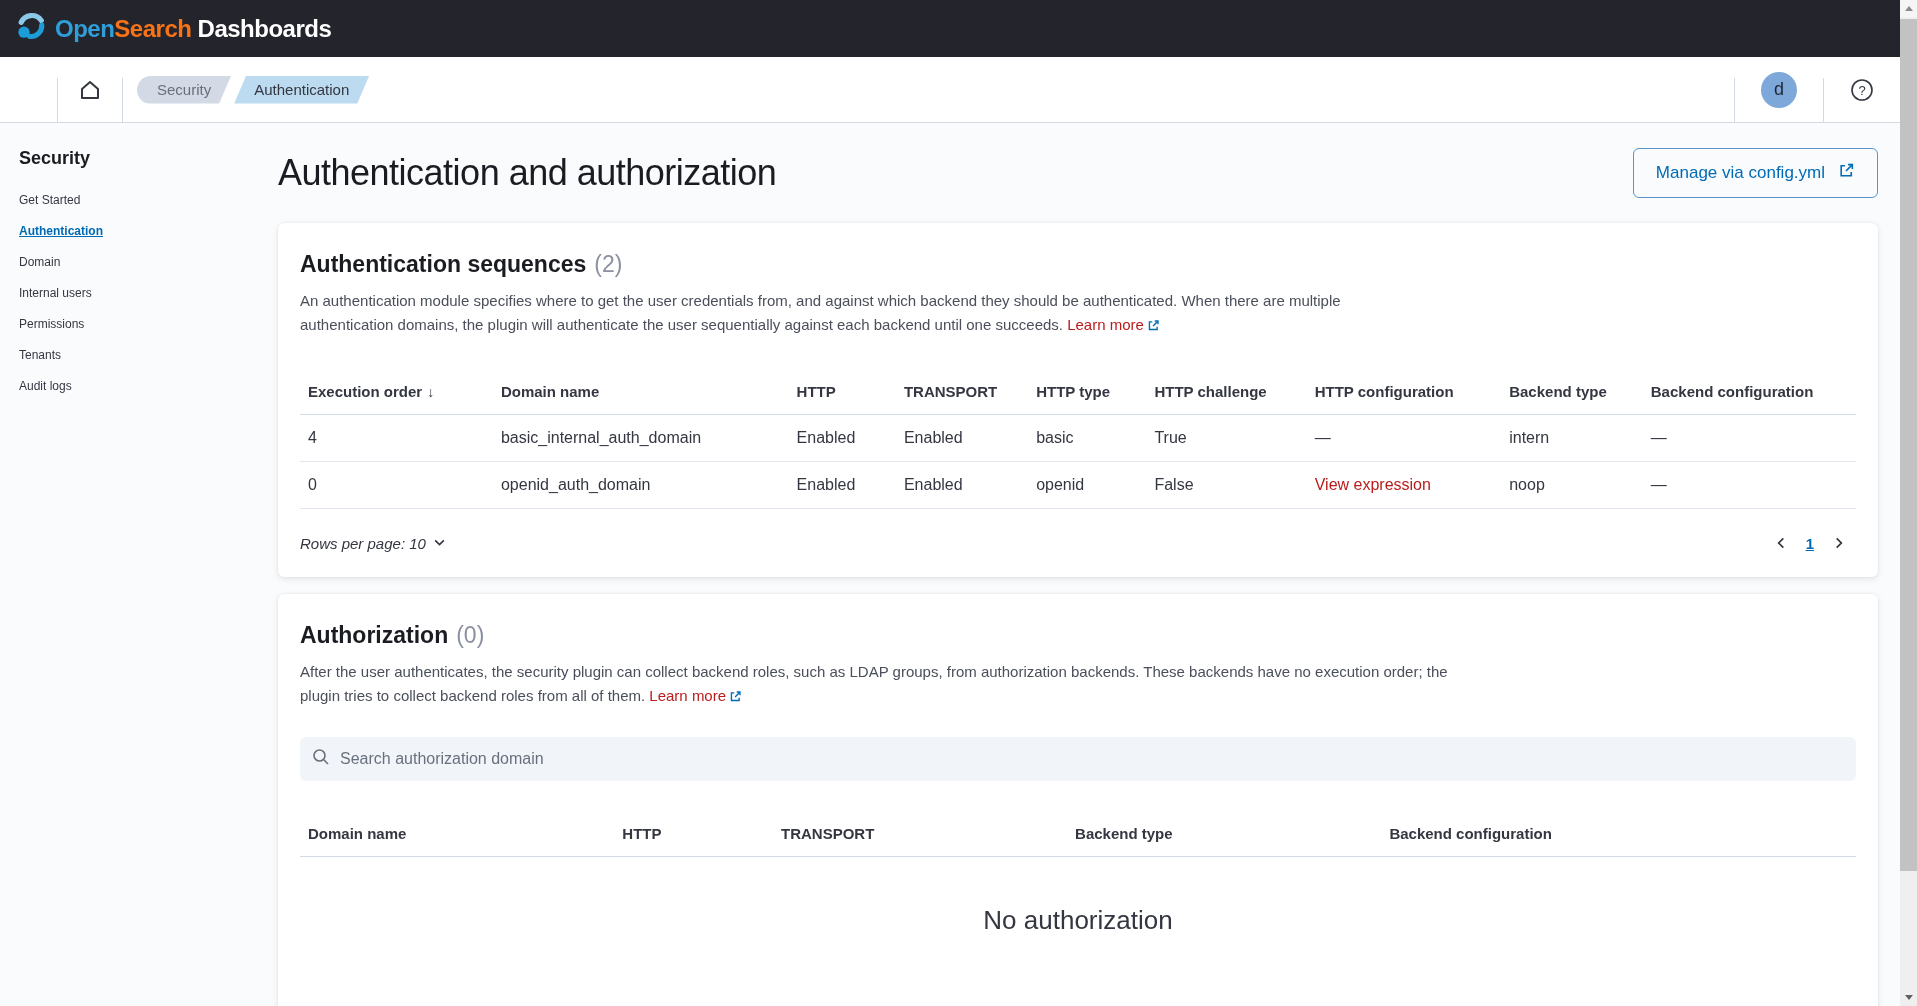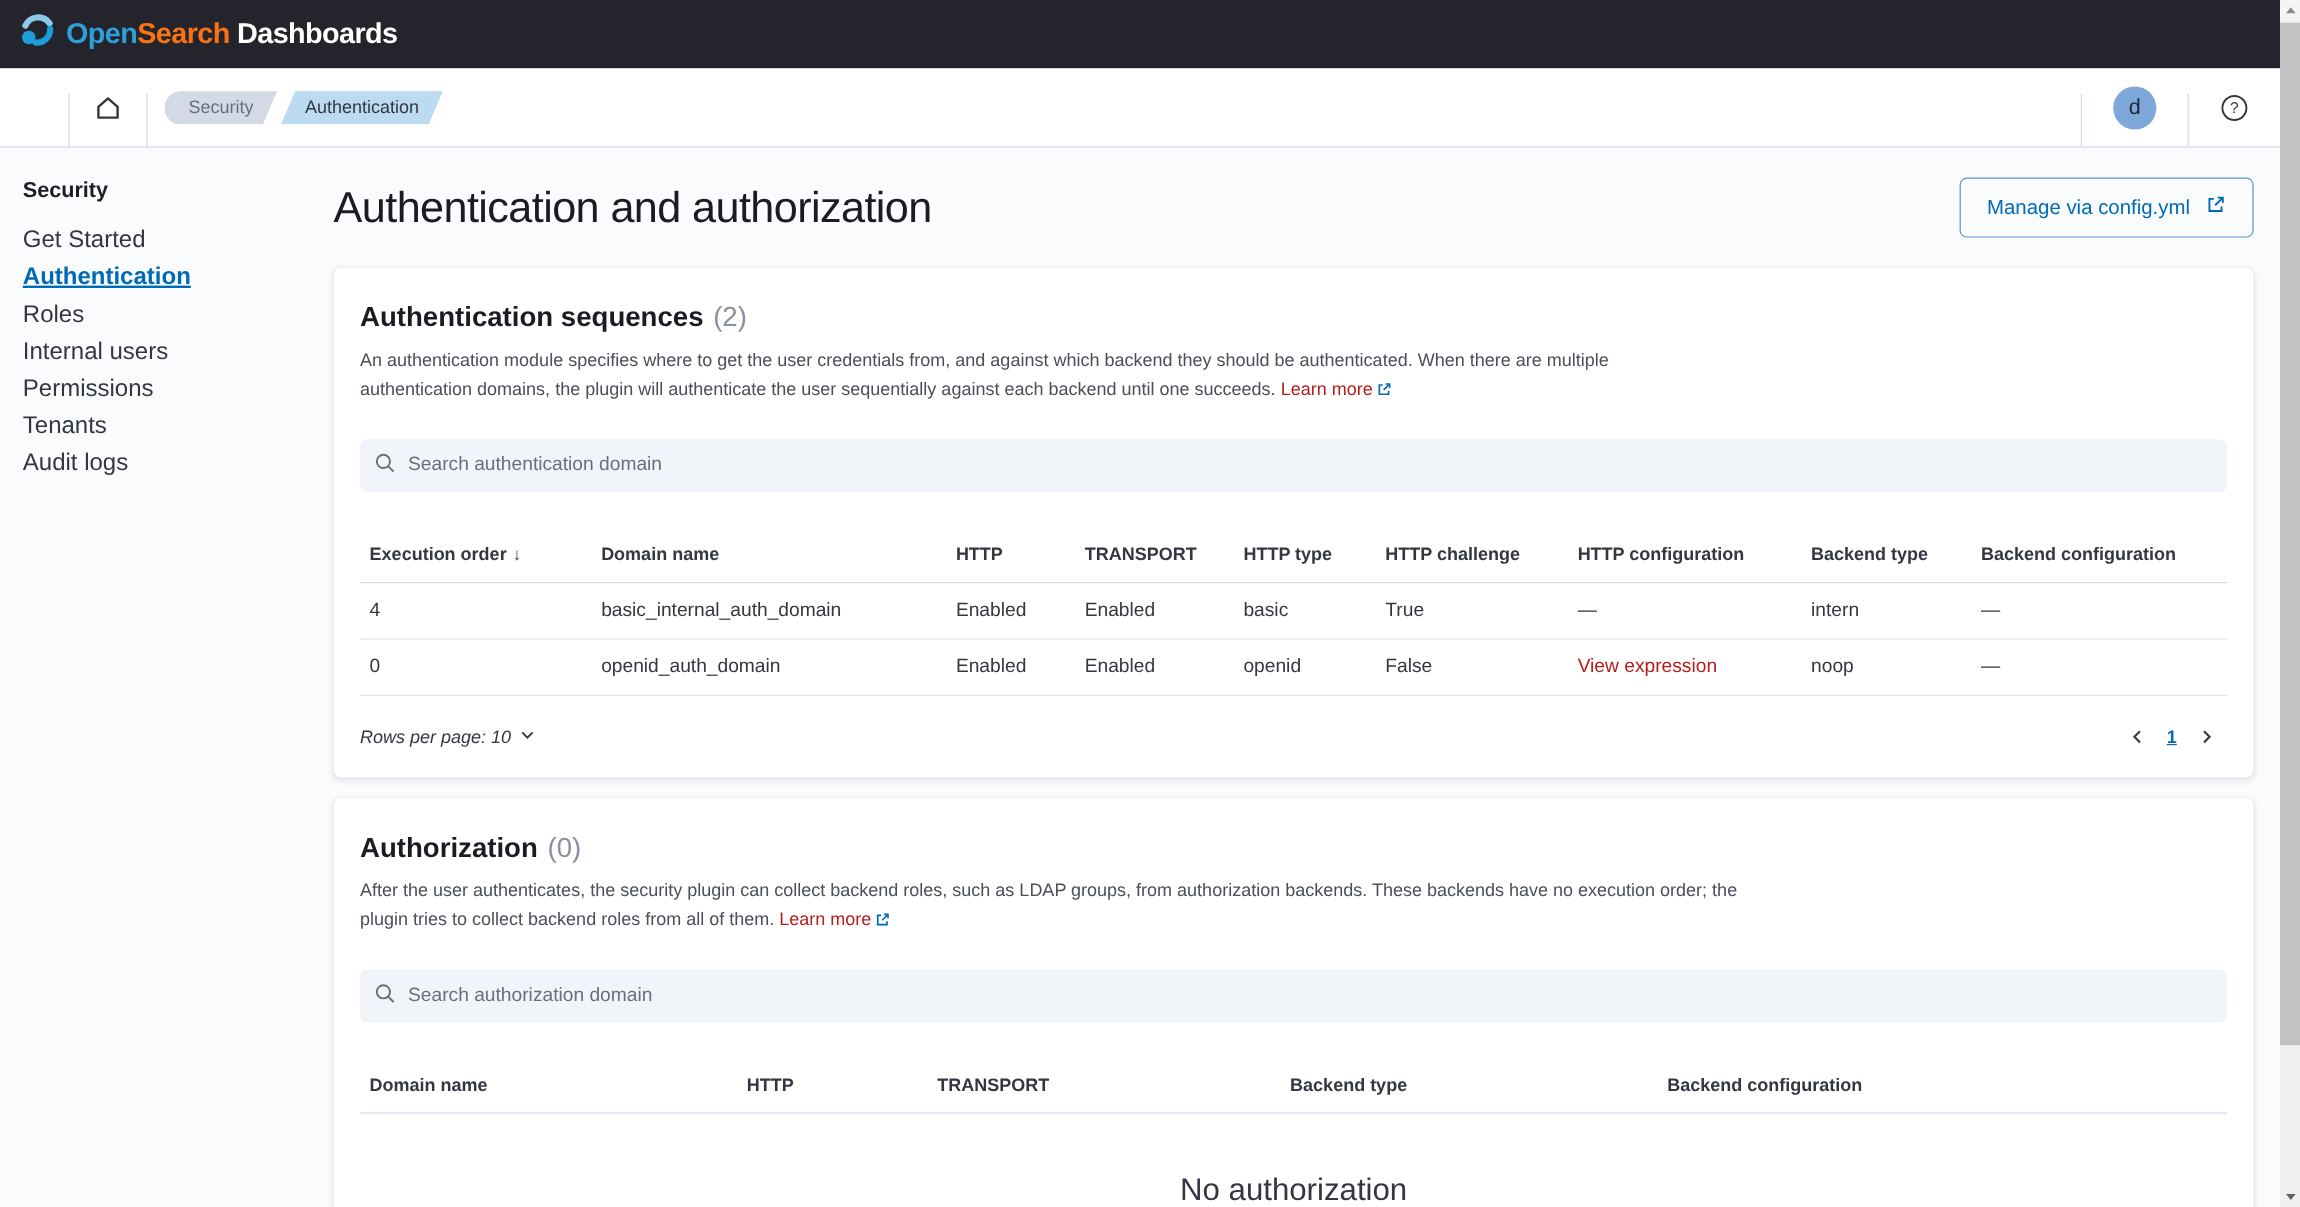--- a/index.html
+++ b/index.html
@@ -49,21 +49,21 @@
     width:36px; height:36px; border-radius:50%; background:#7EA8DA;
     color:#1D2733; font-size:18px; display:flex; align-items:center; justify-content:center;
     margin:0 26px; cursor:pointer;
   }
   .help-btn { margin:0 26px; }
 
   
   .page { display:flex; height:883px; }
   .sidebar { width:278px; padding:25px 10px 0 19px; flex-shrink:0; }
   .sidebar-title { font-size:18px; font-weight:700; color:#1A1C21; margin-bottom:16px; }
-  .side-item { display:block; font-size:20px; color:#343741; line-height:31px; cursor:pointer; text-decoration:none; }
+  .side-item { display:block; font-size:12px; color:#343741; line-height:31px; cursor:pointer; text-decoration:none; }
   .side-item.active { color:#006BB4; font-weight:700; text-decoration:underline; }
 
   .main { flex:1; padding:25px 22px 0 0; }
   .title-row { display:flex; align-items:center; justify-content:space-between; margin-bottom:25px; }
   .page-title { font-size:36px; font-weight:300; color:#1A1C21; letter-spacing:-0.5px; }
   .manage-btn {
     display:flex; align-items:center; gap:10px;
     border:1px solid #5A94CB; border-radius:6px; background:transparent;
     color:#006BB4; font-size:17px; font-weight:500; font-family:inherit;
     padding:0 22px; height:50px; cursor:pointer;
@@ -182,21 +182,21 @@
       </div>
     </div>
   </nav>
 
   <div class="page">
 
     <aside class="sidebar">
       <div class="sidebar-title">Security</div>
       <a class="side-item">Get Started</a>
       <a class="side-item active">Authentication</a>
-      <a class="side-item">Roles</a>
+      <a class="side-item">Domain</a>
       <a class="side-item">Internal users</a>
       <a class="side-item">Permissions</a>
       <a class="side-item">Tenants</a>
       <a class="side-item">Audit logs</a>
     </aside>
 
     <main class="main">
       <div class="title-row">
         <h1 class="page-title">Authentication and authorization</h1>
         <button class="manage-btn">
@@ -218,29 +218,20 @@
         </div>
         <p class="panel-desc">
           <span>An authentication module specifies where to get the user credentials from, and against which backend they should be authenticated. When there are multiple authentication domains, the plugin will authenticate the user sequentially against each backend until one succeeds.</span>
           <a class="link"><span>Learn more</span><span class="ext-icon"><svg width="13" height="13" viewBox="0 0 16 16" fill="none" stroke="#006BB4" stroke-width="1.7">
                     <path d="M6.5 3.5 H3 V13 H12.5 V9.5"></path>
                     <path d="M9.5 2.5 H13.5 V6.5"></path>
                     <path d="M13 3 L7.5 8.5"></path>
                   </svg></span></a>
         </p>
 
-        <div class="search-box">
-          <span>
-            <svg width="18" height="18" viewBox="0 0 18 18" fill="none" stroke="#69707D" stroke-width="1.6">
-              <circle cx="7.5" cy="7.5" r="5.5"></circle>
-              <path d="M11.8 11.8 L16 16"></path>
-            </svg>
-          </span>
-          <input type="text" placeholder="Search authentication domain" style="">
-        </div>
 
         <table>
           <colgroup>
             <col style="width:12.4%">
                 <col style="width:19%">
                 <col style="width:6.9%">
             <col style="width:8.5%">
                 <col style="width:7.6%">
                 <col style="width:10.3%">
             <col style="width:12.5%">

